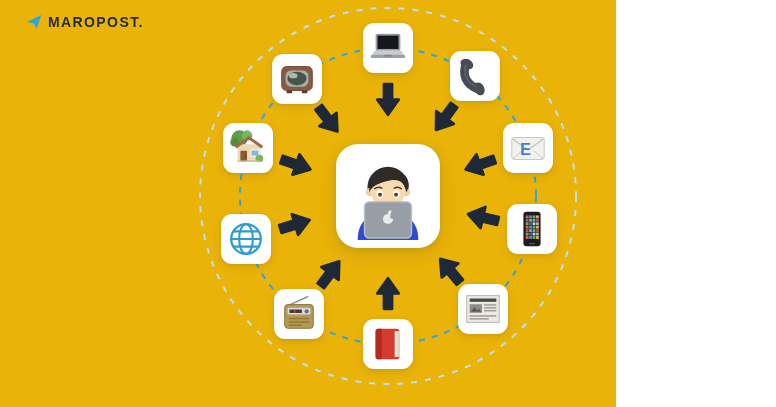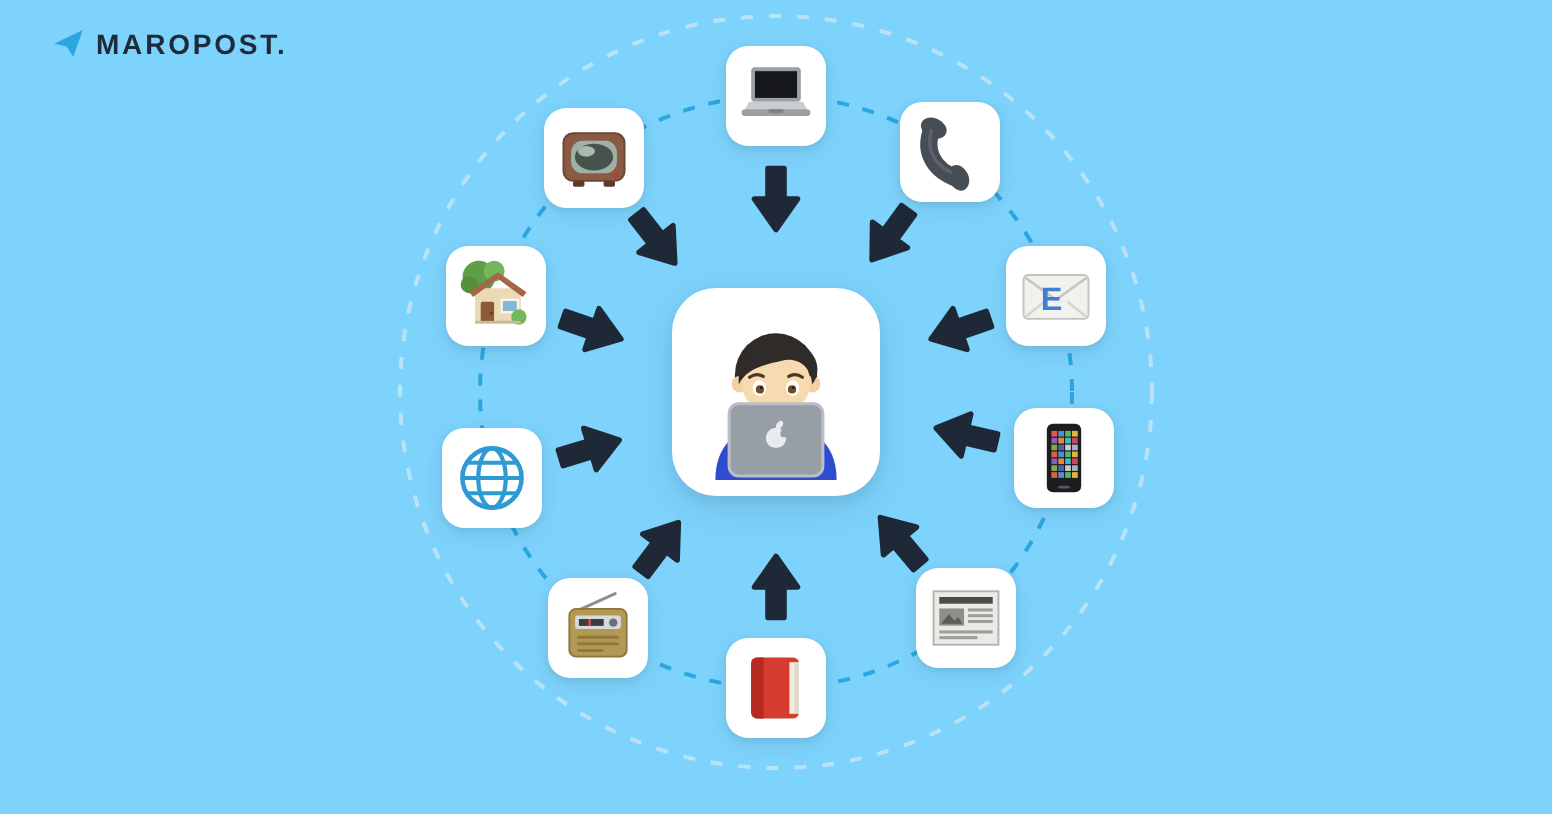--- a/index.html
+++ b/index.html
@@ -1,17 +1,17 @@
 <!DOCTYPE html>
 <html><head>
 <meta charset="utf-8">
 <style>
   html,body{margin:0;padding:0;}
   body{width:776px;height:407px;overflow:hidden;background:#fff;font-family:"Liberation Sans",sans-serif;}
-  .stage{position:relative;width:776px;height:407px;background:#7dd3fc;}
+  .stage{position:relative;width:616px;height:407px;background:#eab308;}
   .logo{position:absolute;left:27px;top:14px;display:flex;align-items:center;gap:6px;}
   .logo-mark{width:15px;height:14px;display:block;}
   .logo-text{font-size:14px;font-weight:bold;color:#1e2b3a;letter-spacing:1.4px;}
   .rings{position:absolute;left:0;top:0;}
   .tile{position:absolute;background:#fff;border-radius:11px;
         box-shadow:0 3px 10px rgba(25,39,62,0.10),0 1px 3px rgba(25,39,62,0.08);
         display:flex;align-items:center;justify-content:center;}
   .ring-tile{width:50px;height:50px;}
   .ring-tile svg{width:42px;height:42px;display:block;}
   .center-tile{width:104px;height:104px;border-radius:22px;

